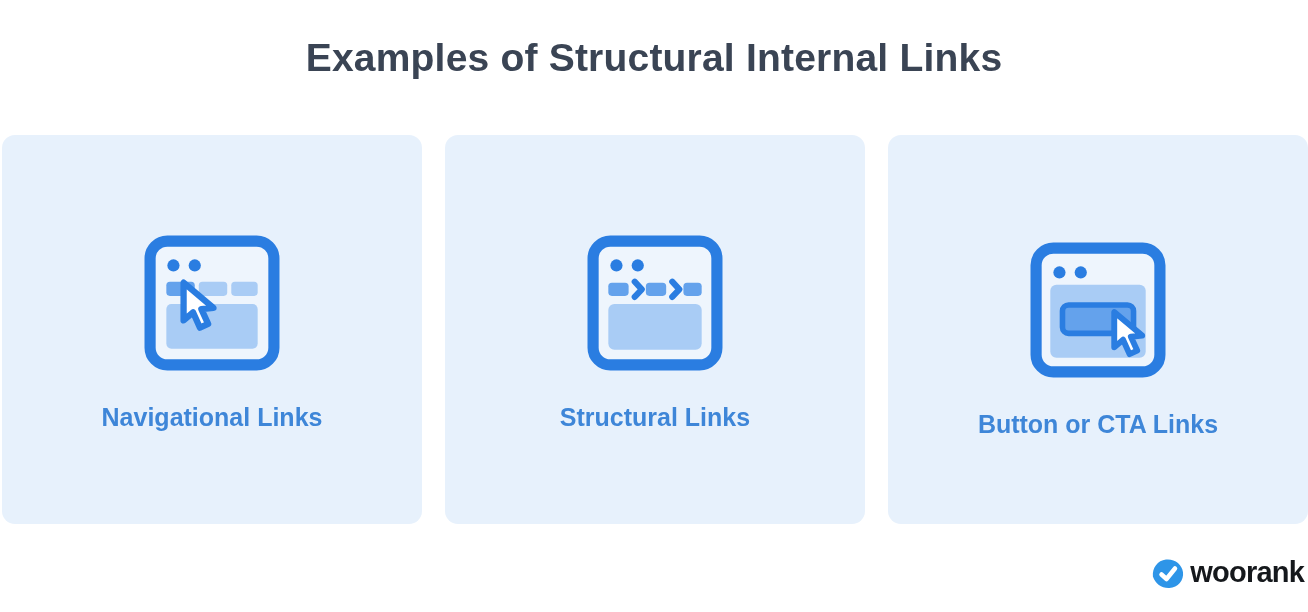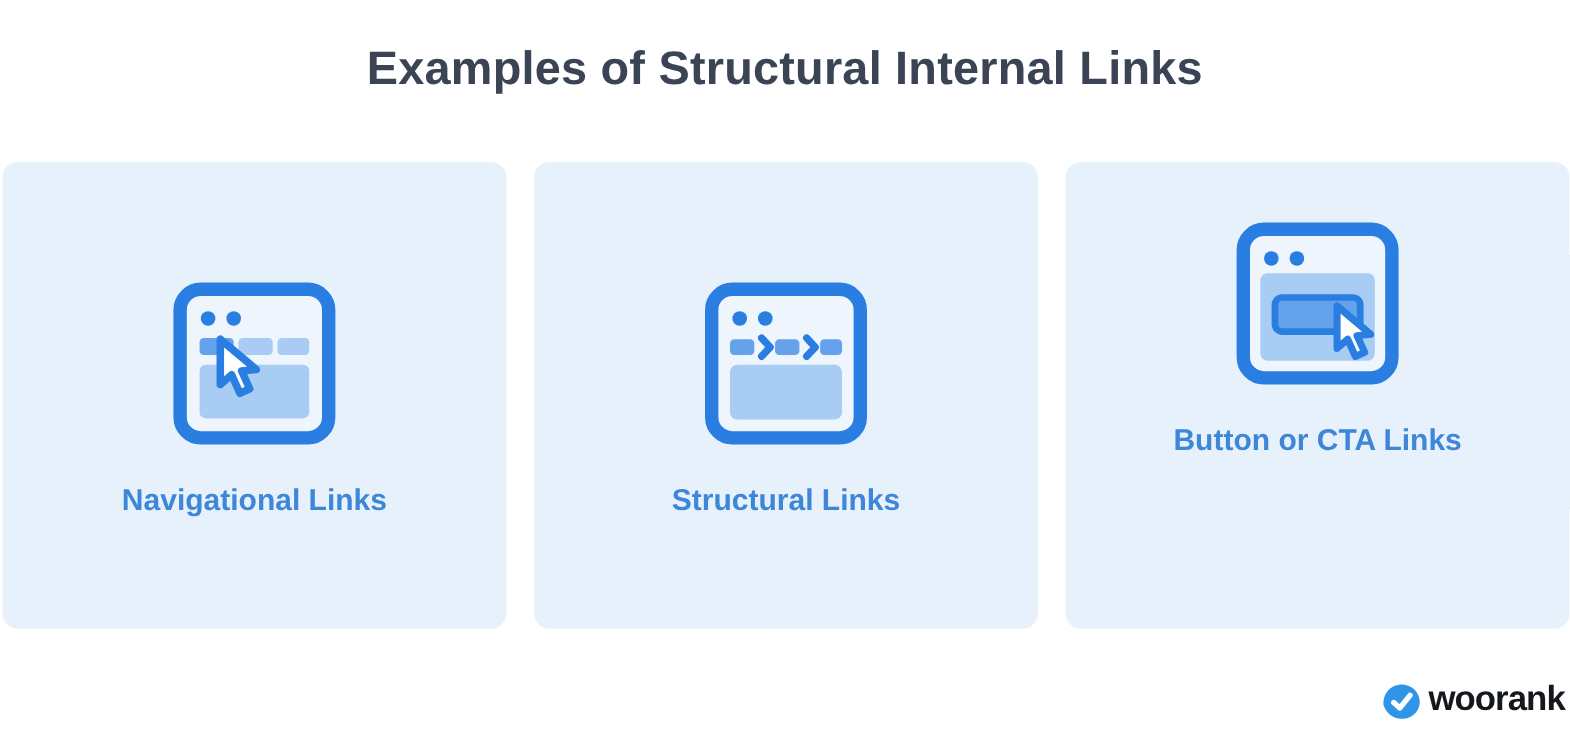--- a/index.html
+++ b/index.html
@@ -28,41 +28,41 @@
   }
   .card {
     width:420px; height:389px;
     background:var(--card-bg, #e7f1fc);
     border-radius:13px;
     display:flex;
     flex-direction:column;
     align-items:center;
     padding-top:100px;
   }
-  .card.shift-down { padding-top:50px; }
+  .card.shift-down { padding-top:107px; }
   .card-icon { width:136px; height:136px; }
   .card-label {
     margin-top:32px;
     font-size:25px;
     font-weight:700;
     color:var(--label-text, #3e86d8);
     white-space:nowrap;
   }
   
   .win   { fill:var(--icon-panel-bg,#eef5fd); stroke:var(--icon-stroke,#2a7de1); stroke-width:11; }
   .dot   { fill:var(--icon-stroke,#2a7de1); }
   .mid   { fill:var(--icon-mid-blue,#64a2ec); }
   .light { fill:var(--icon-light-blue,#a9ccf5); }
   .chev  { fill:none; stroke:var(--icon-stroke,#2a7de1); stroke-width:6; stroke-linecap:round; stroke-linejoin:round; }
   .btn   { fill:var(--icon-mid-blue,#64a2ec); stroke:var(--icon-stroke,#2a7de1); stroke-width:5.5; }
   .cursor{ fill:#ffffff; stroke:var(--icon-stroke,#2a7de1); stroke-width:4; stroke-linejoin:round; }
   
   .brand {
     position:absolute;
-    right:4px; bottom:12px;
+    right:4px; bottom:23px;
     display:flex;
     align-items:center;
     gap:6px;
     text-align:right;
   }
   .brand-mark { width:32px; height:32px; display:block; }
   .logo-blob { fill:var(--logo-blue,#2e95e8); }
   .logo-tick { fill:none; stroke:#ffffff; stroke-width:4.5; stroke-linecap:round; stroke-linejoin:round; }
   .brand-name {
     font-size:29px;

